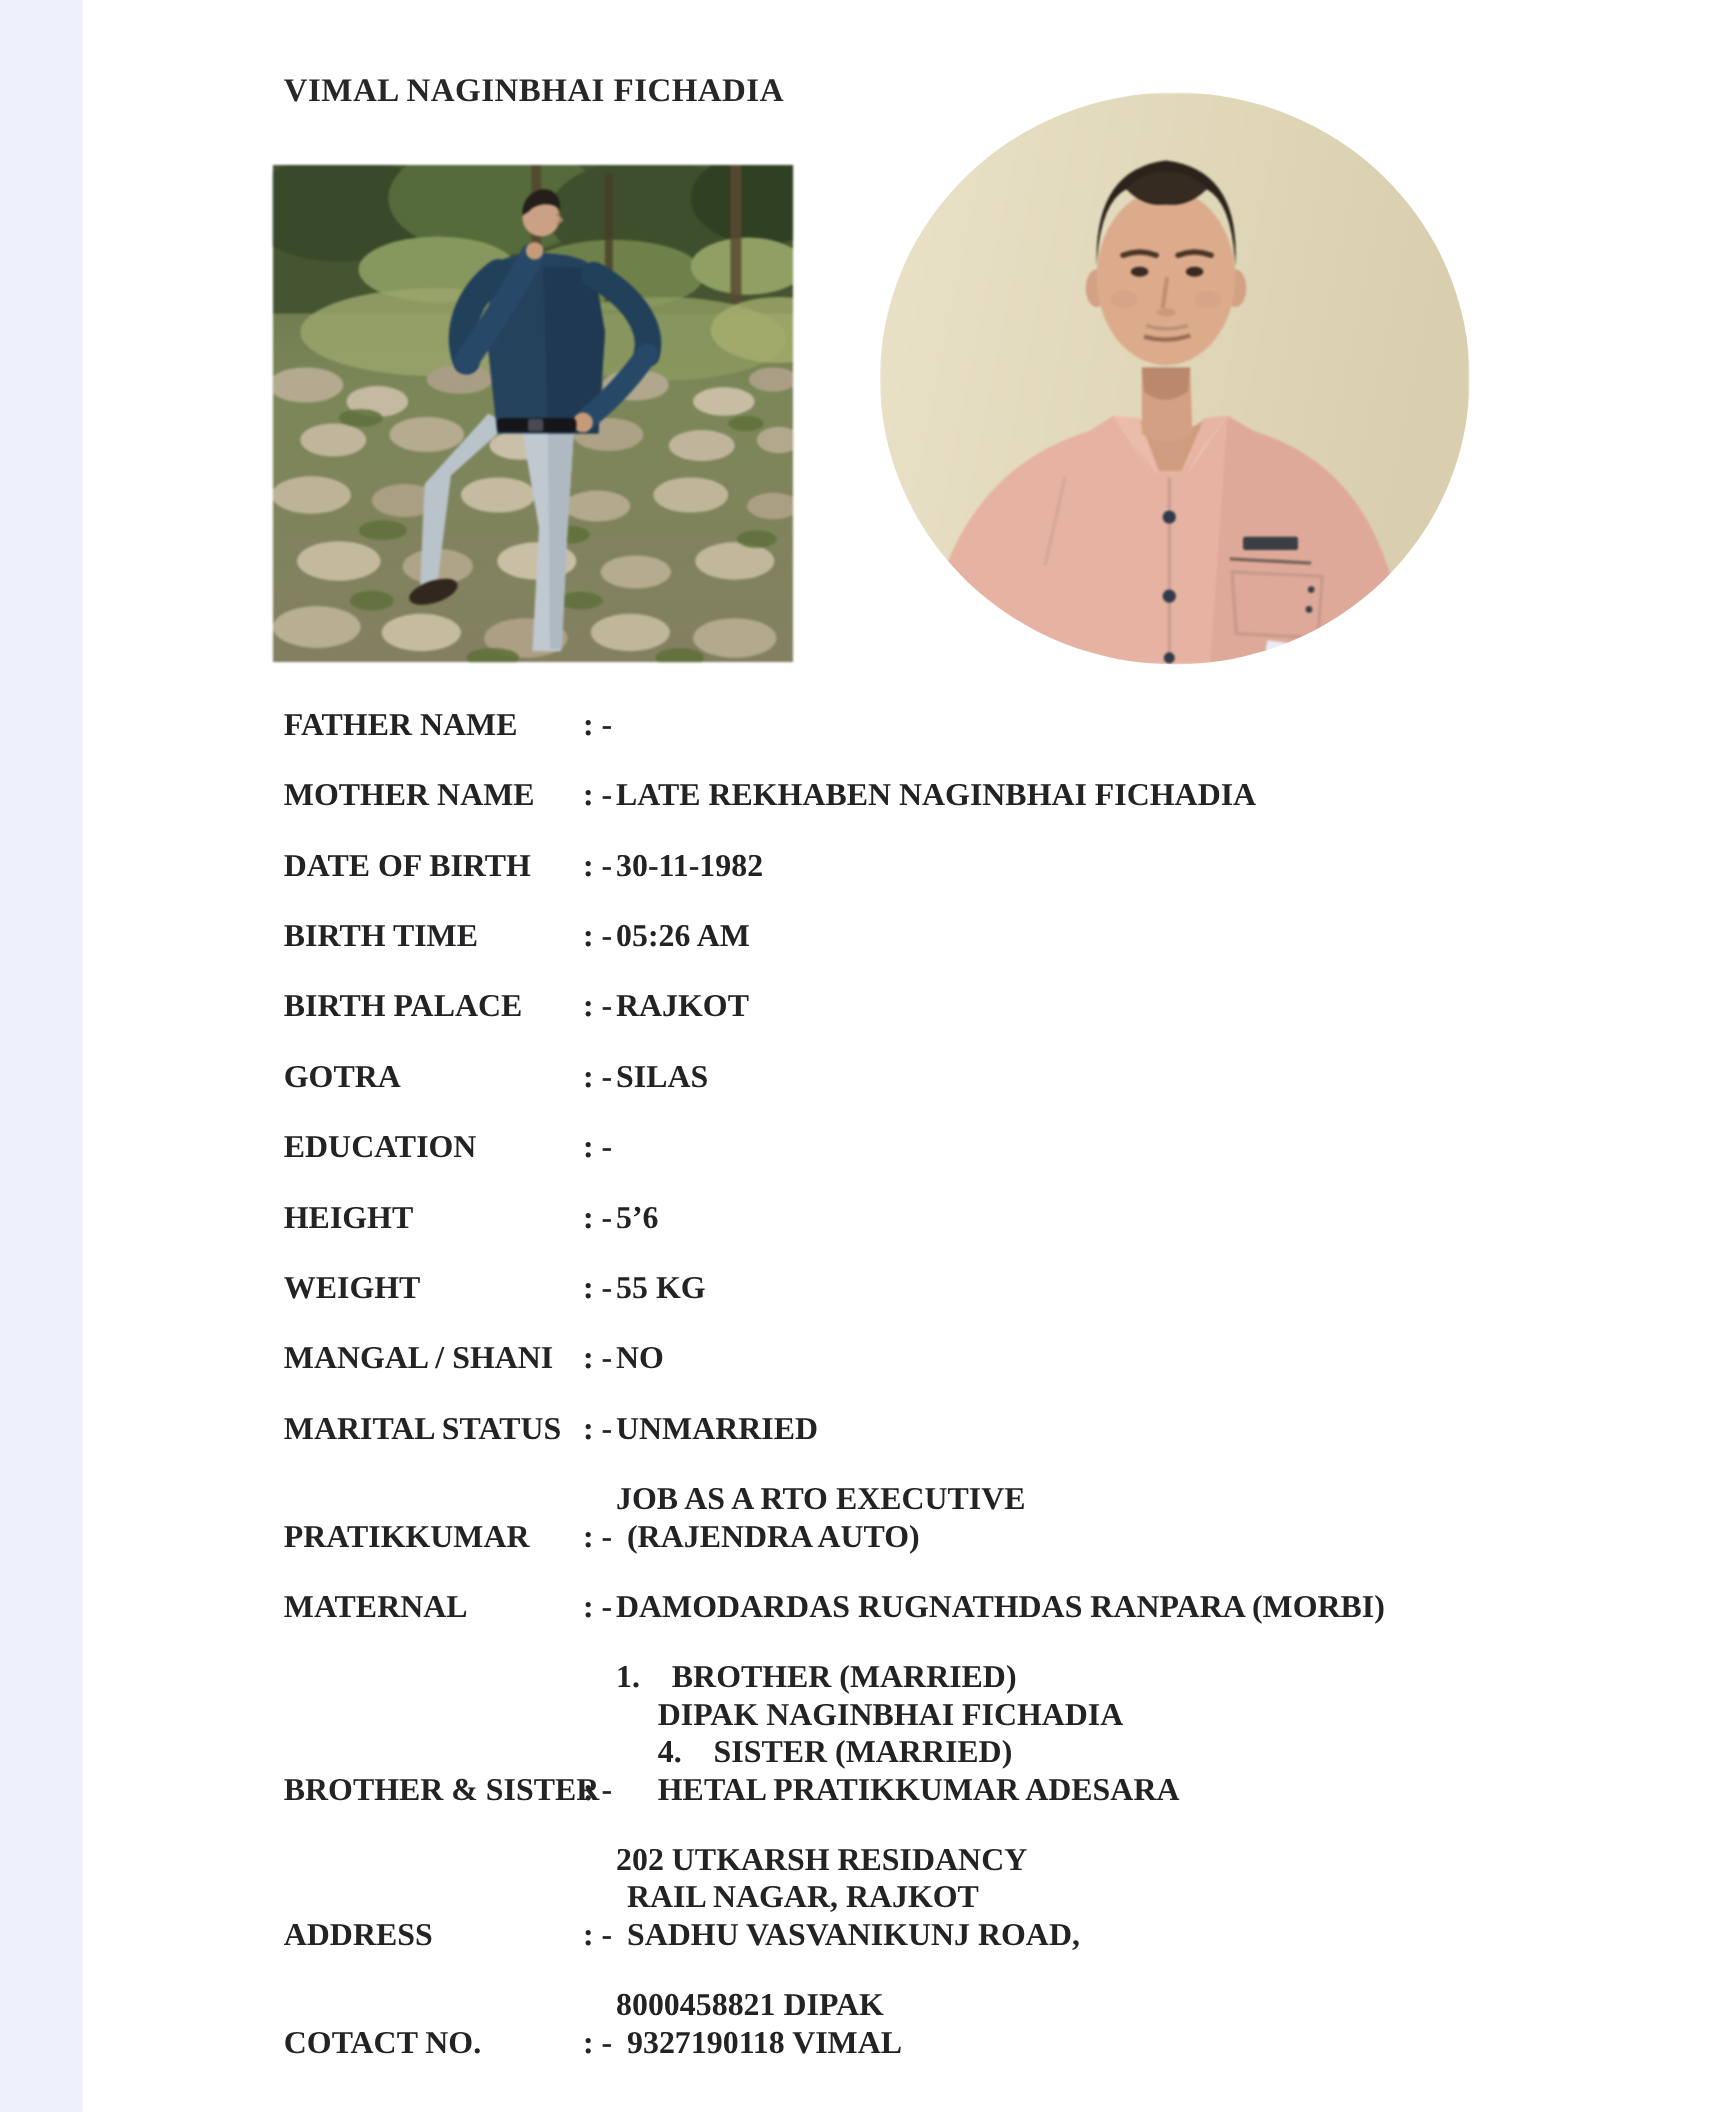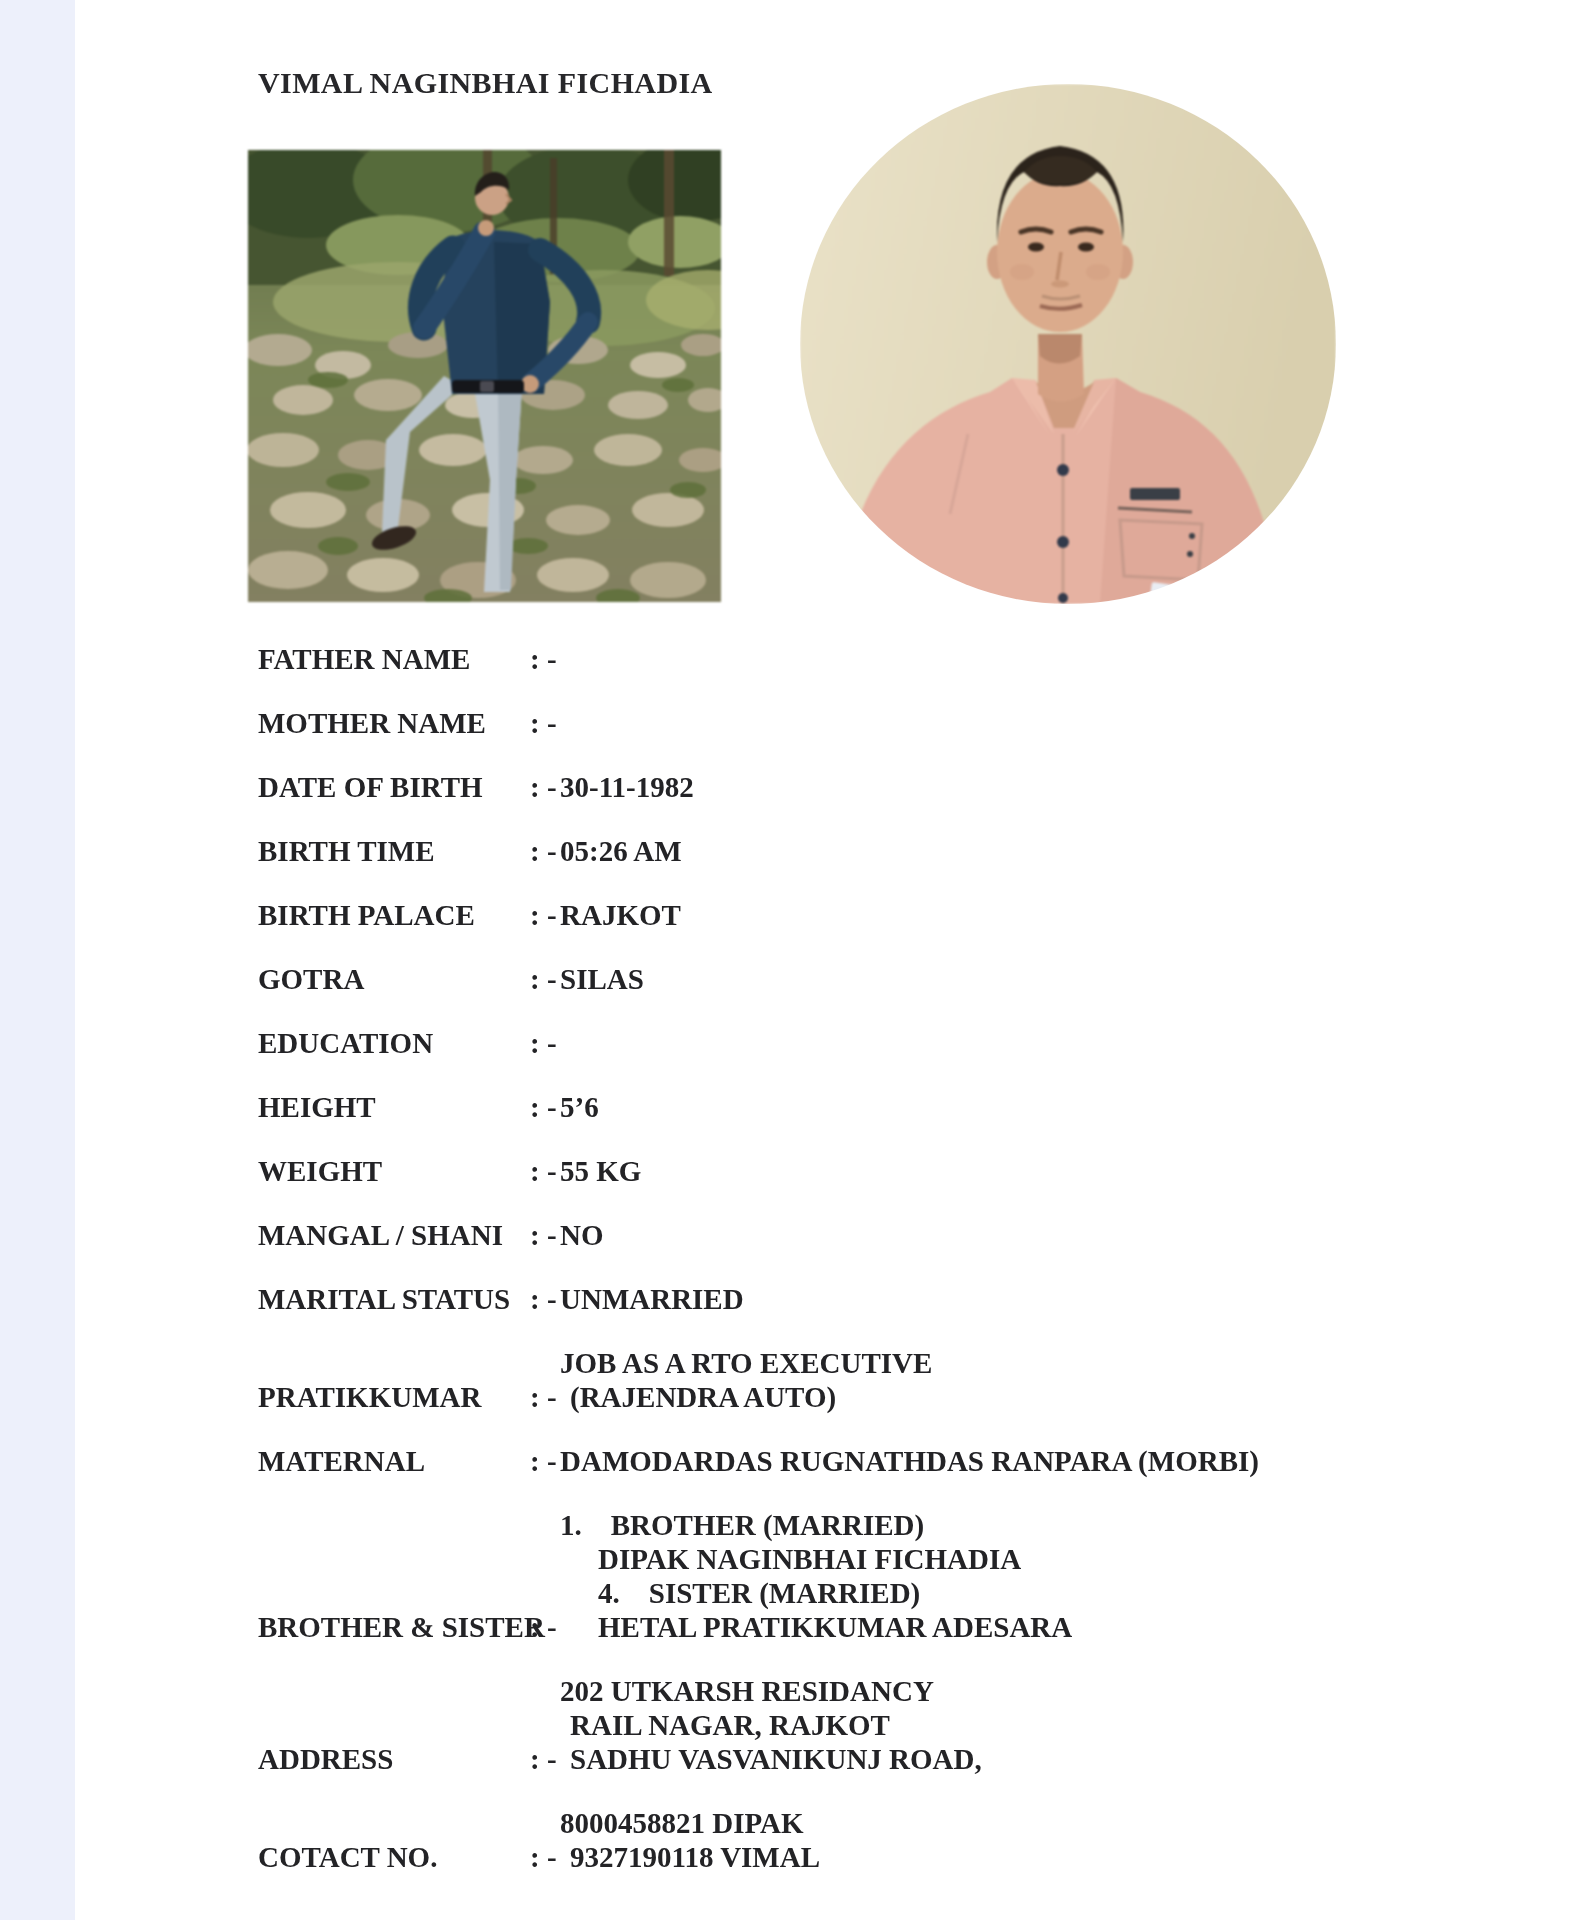--- a/index.html
+++ b/index.html
@@ -209,20 +209,23 @@
   </div>
 
   <div class="fields" data-name="fields-list">
       <div class="field-row" data-name="field-row-father-name">
         <div class="flabel" data-name="field-label">FATHER NAME</div>
         <div class="fcolon" data-name="colon-separator">: - </div>
       </div>
       <div class="field-row" data-name="field-row-mother-name">
         <div class="flabel" data-name="field-label">MOTHER NAME</div>
         <div class="fcolon" data-name="colon-separator">: - </div>
+        <div class="fvalues" data-name="field-values">
+          <div class="vline" data-name="field-value-line">LATE REKHABEN NAGINBHAI FICHADIA</div>
+        </div>
       </div>
       <div class="field-row" data-name="field-row-date-of-birth">
         <div class="flabel" data-name="field-label">DATE OF BIRTH</div>
         <div class="fcolon" data-name="colon-separator">: - </div>
         <div class="fvalues" data-name="field-values">
           <div class="vline" data-name="field-value-line">30-11-1982</div>
         </div>
       </div>
       <div class="field-row" data-name="field-row-birth-time">
         <div class="flabel" data-name="field-label">BIRTH TIME</div>

